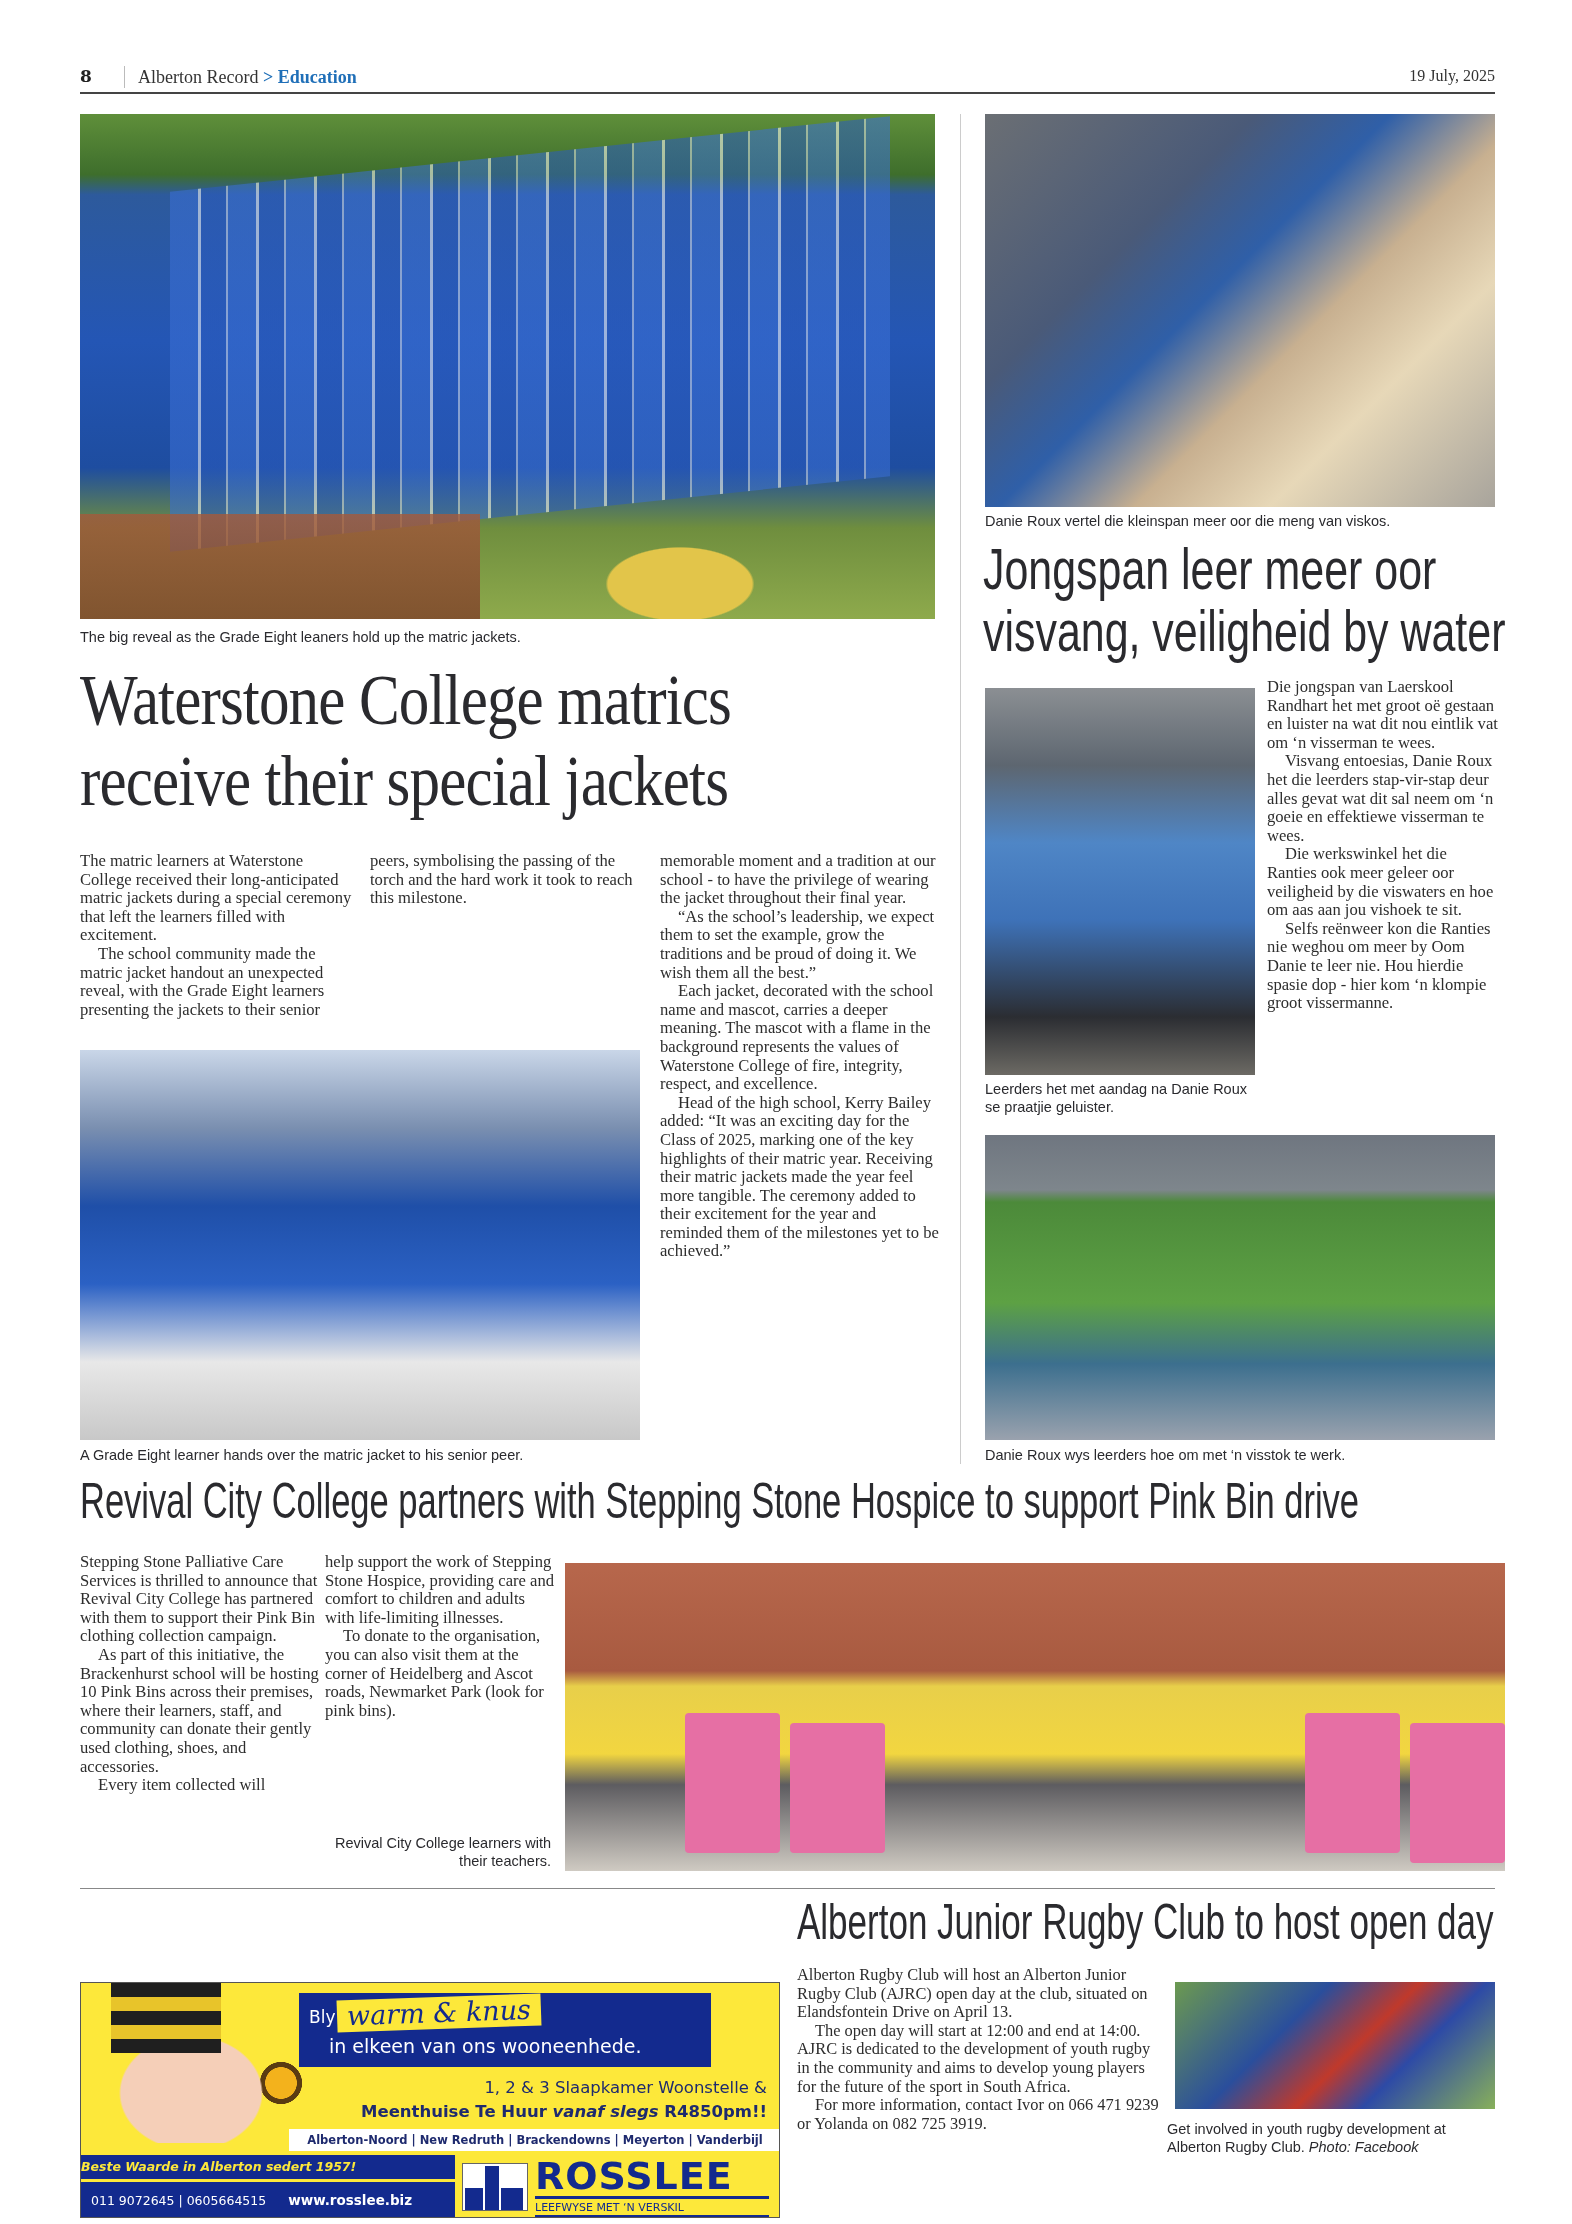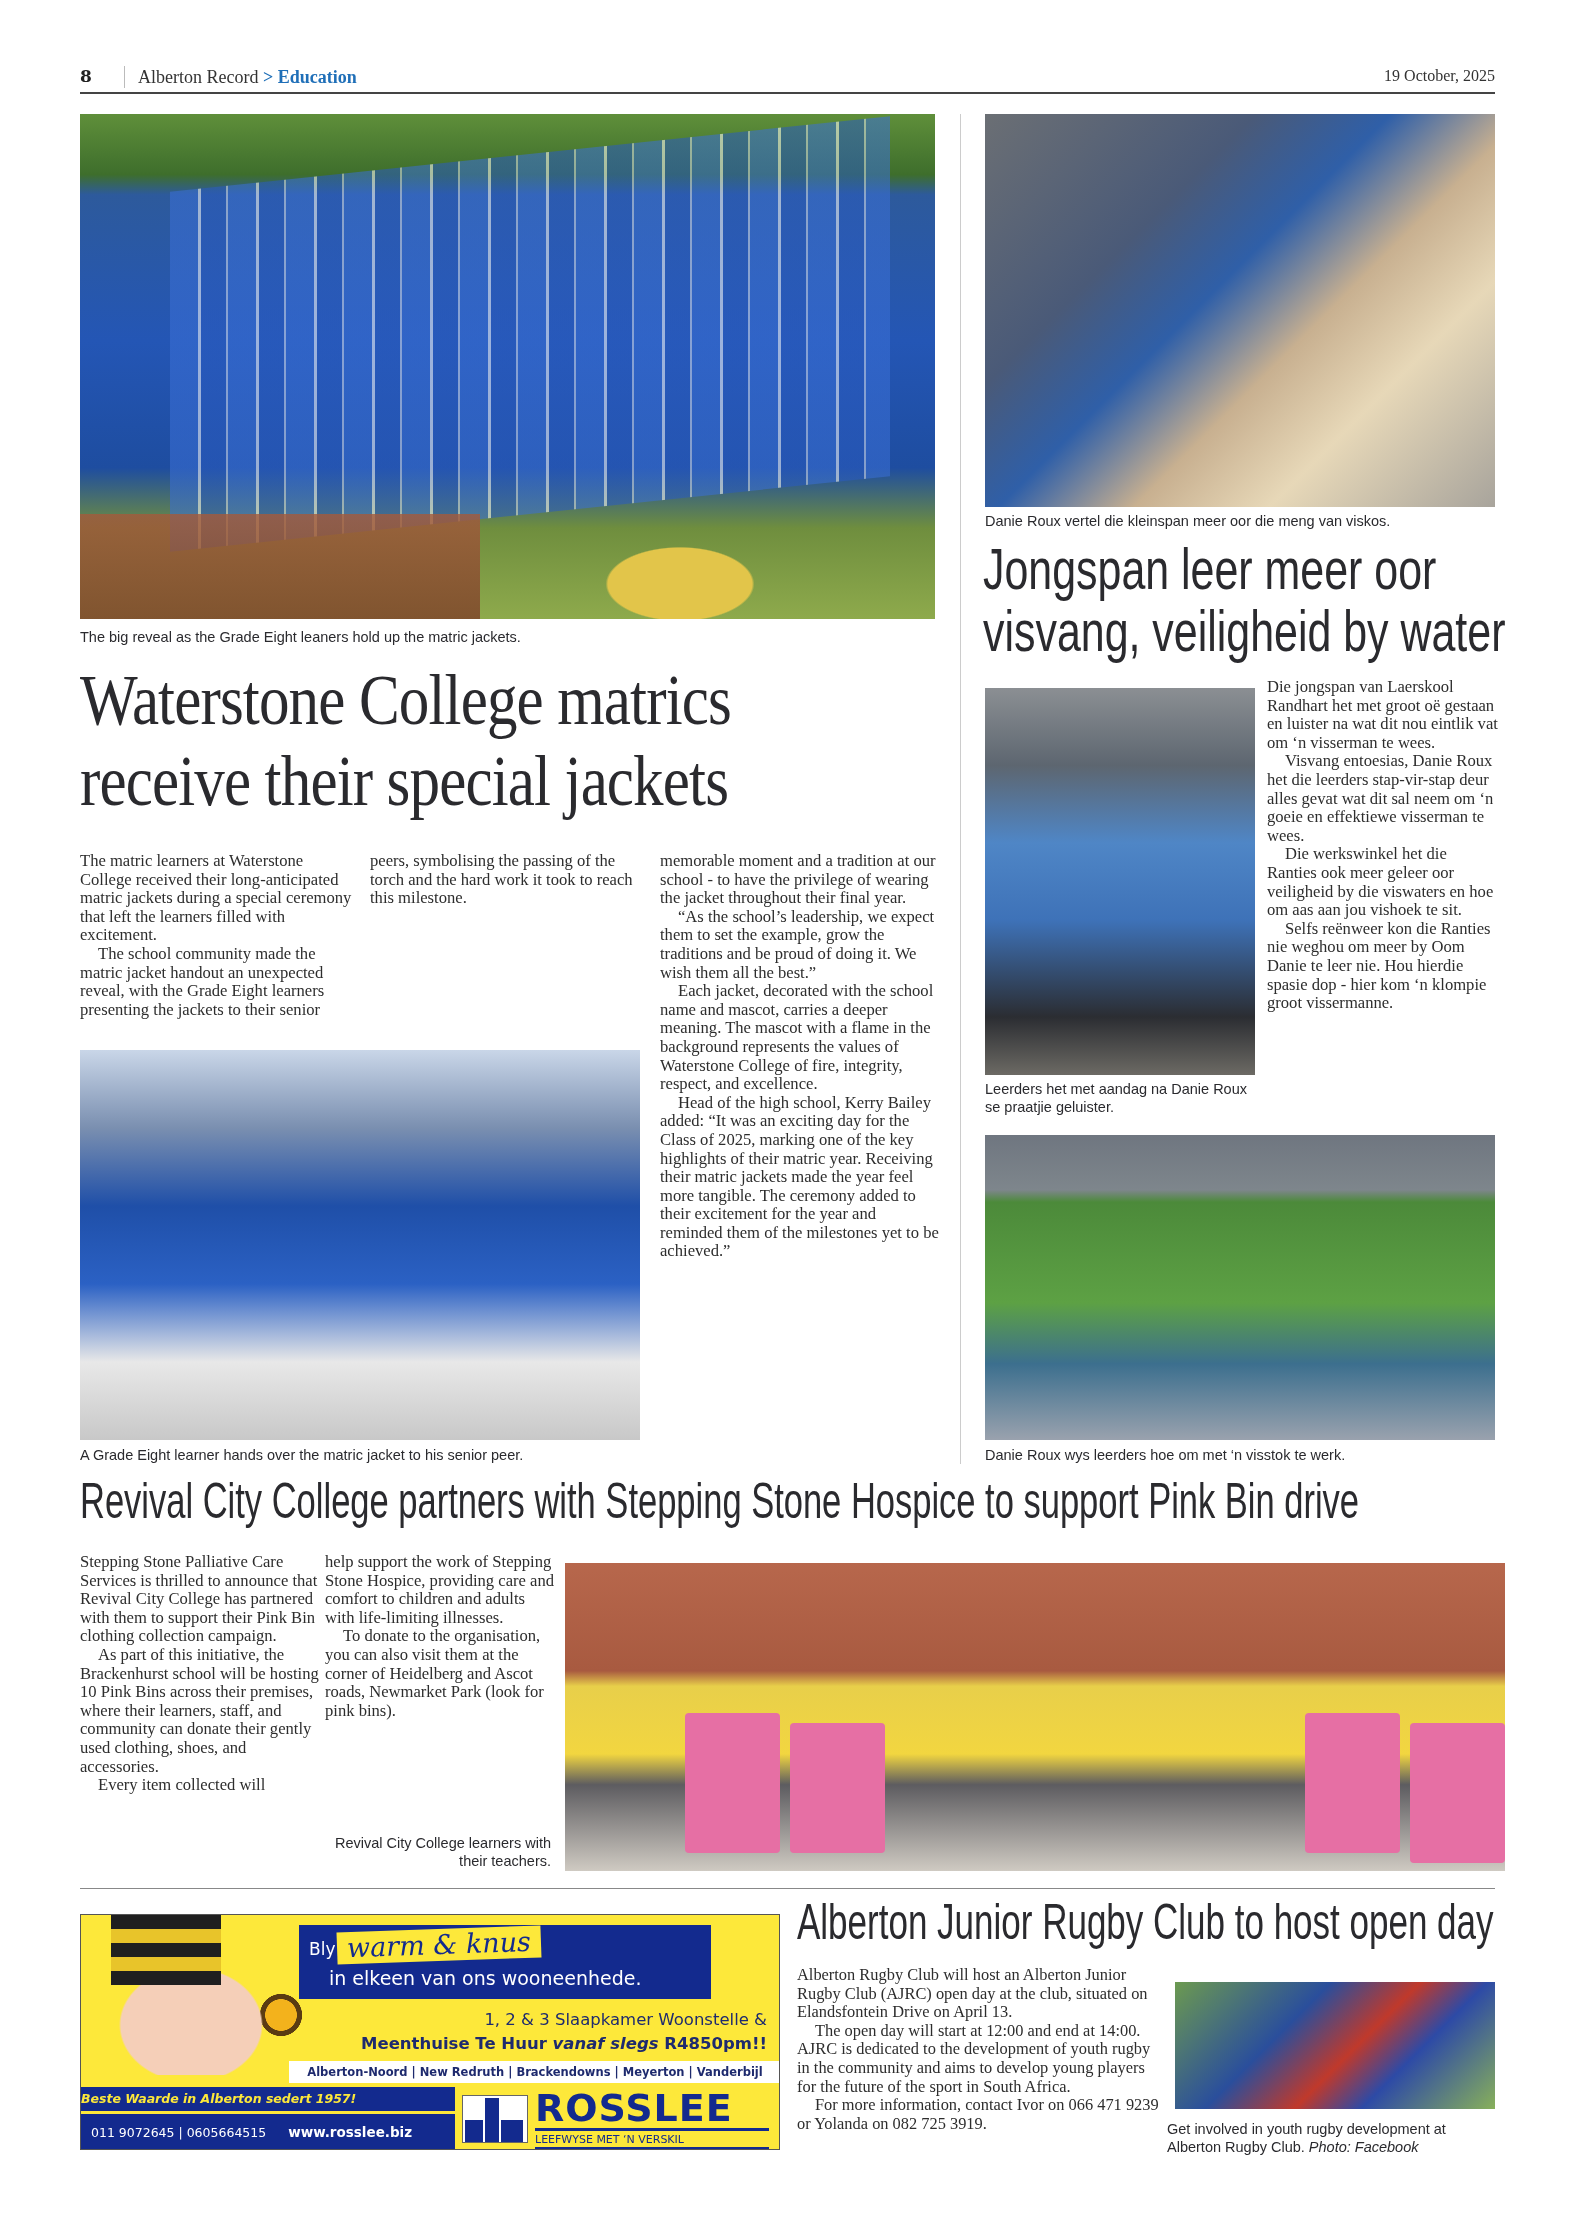--- a/index.html
+++ b/index.html
@@ -48,21 +48,21 @@
 
   
   .hl-serif { font-family: "Liberation Serif", serif; color: #2a2a2e; font-weight: normal; letter-spacing: -1px; }
   .hl-cond { font-family: "Liberation Sans Narrow", "Liberation Sans", sans-serif; color: #2a2a2e; font-weight: normal; transform-origin: left top; }
 
   .body-col { font-family: "Liberation Serif", serif; font-size: 16.6px; line-height: 18.6px; color: #2d2d2d; }
   .body-col p { text-indent: 0; }
   .body-col p + p { text-indent: 18px; }
 
   
-  .advert { left: 80px; top: 1914px; width: 700px; height: 236px; border: 1px solid #555; background: #fde83a; overflow: hidden; }
+  .advert { left: 80px; top: 1982px; width: 700px; height: 236px; border: 1px solid #555; background: #fde83a; overflow: hidden; }
   .ad-baby { position:absolute; left:0; top:0; width:240px; height:160px;
     background:
       repeating-linear-gradient(180deg, #1f1f1f 0 14px, #e8c42a 14px 28px) 30px 0/110px 70px no-repeat,
       radial-gradient(ellipse 100px 80px at 110px 110px, #f5cfb8 0 70%, transparent 72%),
       radial-gradient(circle 26px at 200px 100px, #f3b21c 0 60%, #5a3b12 62% 80%, transparent 82%);
   }
   .ad-banner { position:absolute; left:218px; top:10px; width:412px; height:74px; background:#132a8e; }
   .ad-bly { position:absolute; left:10px; top:14px; font-family:"DejaVu Sans", sans-serif; font-size:17px; color:#fff; }
   .ad-warm { position:absolute; left:38px; top:4px; padding:0 10px; background:#fde83a; font-family:"DejaVu Serif", serif; font-style:italic; font-size:27px; color:#132a8e; line-height:32px; transform: rotate(-2deg); }
   .ad-elkeen { position:absolute; left:30px; top:42px; font-family:"DejaVu Sans", sans-serif; font-size:19px; color:#fff; }
@@ -89,21 +89,21 @@
 <body>
 
 <div class="abs masthead">
   <span class="abs page-num">8</span>
   <span class="abs mast-divider"></span>
   <span class="abs mast-title">
     <span>Alberton Record</span>
     <span class="sep">&gt;</span>
     <span class="section">Education</span>
   </span>
-  <span class="abs mast-date">19 October, 2025</span>
+  <span class="abs mast-date">19 July, 2025</span>
 </div>
 
 <div class="abs photo photo-1">
   <div class="jackets"></div>
   <div class="wall"></div>
 </div>
 <div class="abs caption" style="left:80px; top:628px;">The big reveal as the Grade Eight leaners hold up the matric jackets.</div>
 
 <h1 class="abs hl-serif" style="left:80px; top:664px; font-size:71px; line-height:72px; white-space:nowrap; transform:scaleX(0.86); transform-origin:left top;">Waterstone College matrics</h1>
 <h1 class="abs hl-serif" style="left:80px; top:745px; font-size:71px; line-height:72px; white-space:nowrap; transform:scaleX(0.86); transform-origin:left top;">receive their special jackets</h1>

